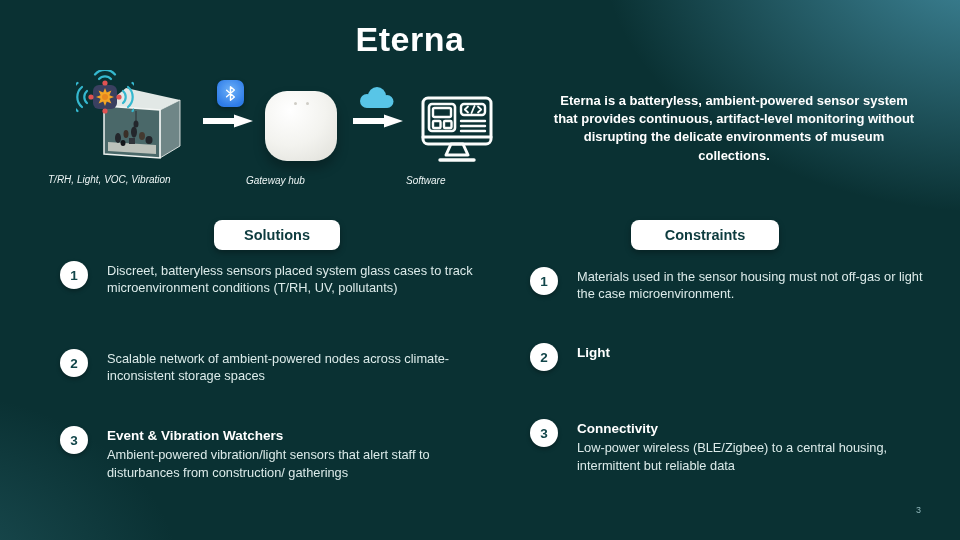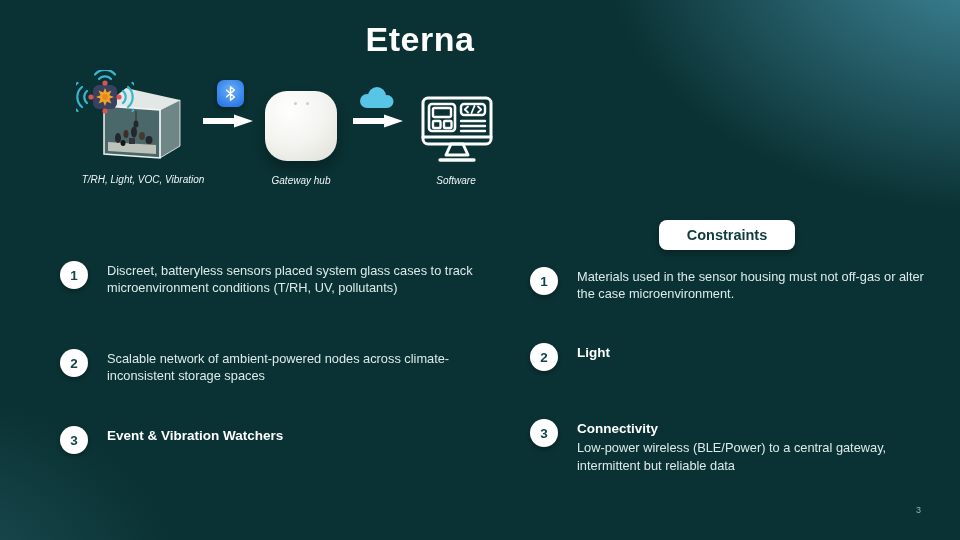--- a/index.html
+++ b/index.html
@@ -4,23 +4,23 @@
 <style>
   html,body{margin:0;padding:0;background:#07282a;}
   .slide{
     position:relative;width:960px;height:540px;overflow:hidden;
     font-family:"Liberation Sans",sans-serif;color:#ffffff;
     background-color:#0a3133;
     background-image:
       radial-gradient(640px 430px at 104% -10%, rgba(74,152,175,.9), rgba(74,152,175,0) 62%),
       radial-gradient(430px 320px at -8% 108%, rgba(52,118,128,.45), rgba(52,118,128,0) 60%);
   }
-  .title{position:absolute;top:20px;left:14px;width:812px;text-align:center;
+  .title{position:absolute;top:20px;left:4px;width:812px;text-align:center;
     font-size:34px;font-weight:800;letter-spacing:.5px;}
-  .caption{position:absolute;font-style:italic;font-size:10px;color:#eef6f6;text-align:center;}
+  .caption{position:absolute;font-style:italic;font-size:10px;color:#eef6f6;text-align:left;}
   .abs{position:absolute;}
   .hub{
     position:absolute;left:265px;top:91px;width:72px;height:70px;border-radius:22px;
     background:radial-gradient(90% 90% at 35% 28%, #ffffff 0%, #f3f3ef 55%, #e2e2dc 100%);
     box-shadow:0 7px 12px rgba(0,0,0,.28);
   }
   .hub .leds{position:absolute;top:11px;left:0;width:100%;display:flex;justify-content:center;gap:9px;}
   .hub .led{width:3px;height:3px;border-radius:50%;background:#cfcdc6;}
   .bt{
     position:absolute;left:217px;top:80px;width:27px;height:27px;border-radius:7px;
@@ -145,57 +145,60 @@
       <path d="M50.5,17 l3,-7" stroke-width="1.8"></path>
       <line x1="40" y1="25" x2="64" y2="25" stroke-width="2.4"></line>
       <line x1="40" y1="30" x2="64" y2="30" stroke-width="2.4"></line>
       <line x1="40" y1="35" x2="64" y2="35" stroke-width="2.4"></line>
       <polygon points="30,48 42,48 47,59 25,59" stroke-width="3"></polygon>
       <line x1="19" y1="64" x2="53" y2="64" stroke-width="3.4"></line>
     </g>
   </svg>
   <div class="caption" style="left:406px;top:175px;width:100px">Software</div>
 
-
-  <div class="badge" style="left:659px;top:220px;width:136px">Constraints</div>
+  <div class="desc">Eterna is a batteryless, ambient-powered sensor system that provides continuous, artifact-level monitoring without disrupting the delicate environments of museum collections.</div>
+
+  <div class="badge" style="left:214px;top:220px;width:126px">Solutions</div>
+  <div class="badge" style="left:631px;top:220px;width:148px">Constraints</div>
 
   <div class="item w-left" style="left:60px;top:261px">
     <div class="num">1</div>
     <div class="itxt">
       <div class="ibody">Discreet, batteryless sensors placed system glass cases to track microenvironment conditions (T/RH, UV, pollutants)</div>
     </div>
   </div>
   <div class="item w-left" style="left:60px;top:349px">
     <div class="num">2</div>
     <div class="itxt">
       <div class="ibody">Scalable network of ambient-powered nodes across climate-inconsistent storage spaces</div>
     </div>
   </div>
   <div class="item w-left" style="left:60px;top:426px">
     <div class="num">3</div>
     <div class="itxt">
       <div class="ititle">Event &amp; Vibration Watchers</div>
+      <div class="ibody">Ambient-powered vibration/light sensors that alert staff to disturbances from construction/ gatherings</div>
     </div>
   </div>
 
   <div class="item w-right" style="left:530px;top:267px">
     <div class="num">1</div>
     <div class="itxt">
-      <div class="ibody">Materials used in the sensor housing must not off-gas or alter the case microenvironment.</div>
+      <div class="ibody">Materials used in the sensor housing must not off-gas or light the case microenvironment.</div>
     </div>
   </div>
   <div class="item w-right" style="left:530px;top:343px">
     <div class="num">2</div>
     <div class="itxt">
       <div class="ititle">Light</div>
     </div>
   </div>
   <div class="item w-right" style="left:530px;top:419px">
     <div class="num">3</div>
     <div class="itxt">
       <div class="ititle">Connectivity</div>
-      <div class="ibody">Low-power wireless (BLE/Power) to a central gateway, intermittent but reliable data</div>
+      <div class="ibody">Low-power wireless (BLE/Zigbee) to a central housing, intermittent but reliable data</div>
     </div>
   </div>
 
   <div class="pagenum">3</div>
 
 </div>
 
 </body></html>

